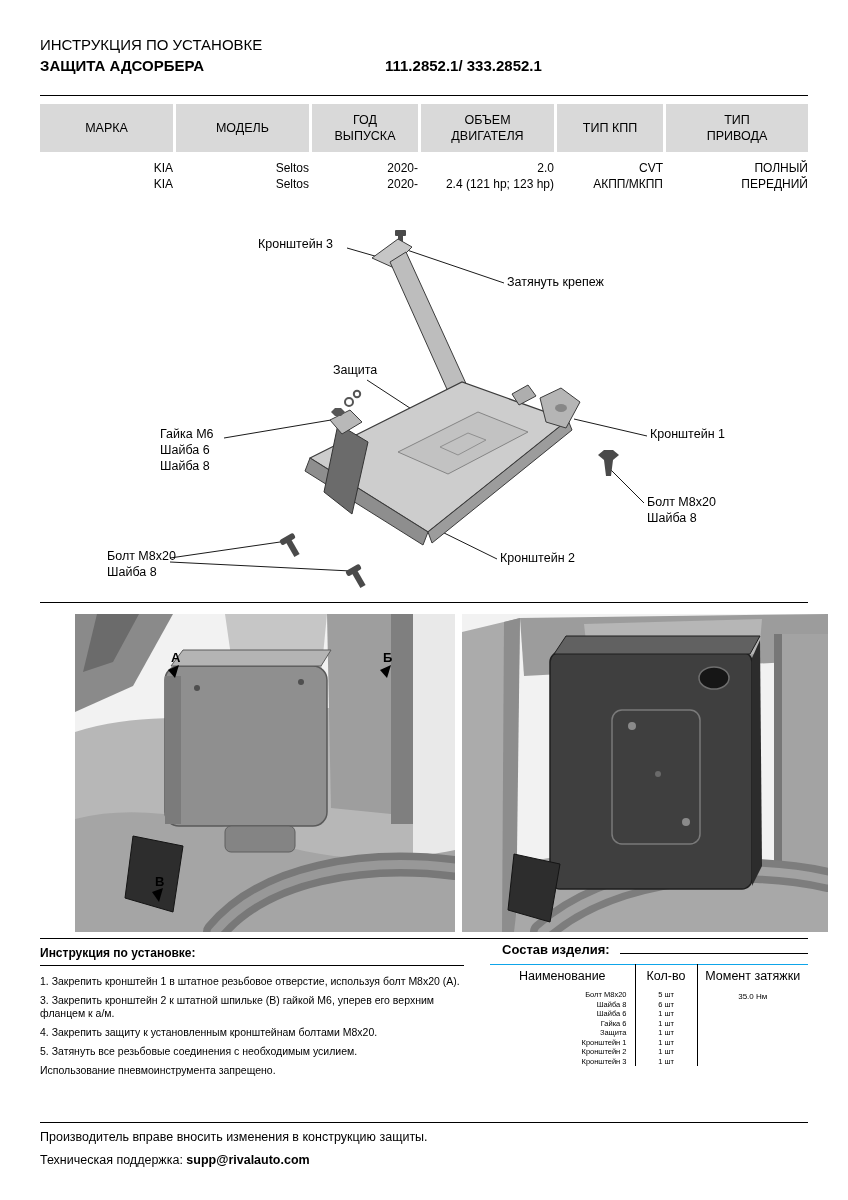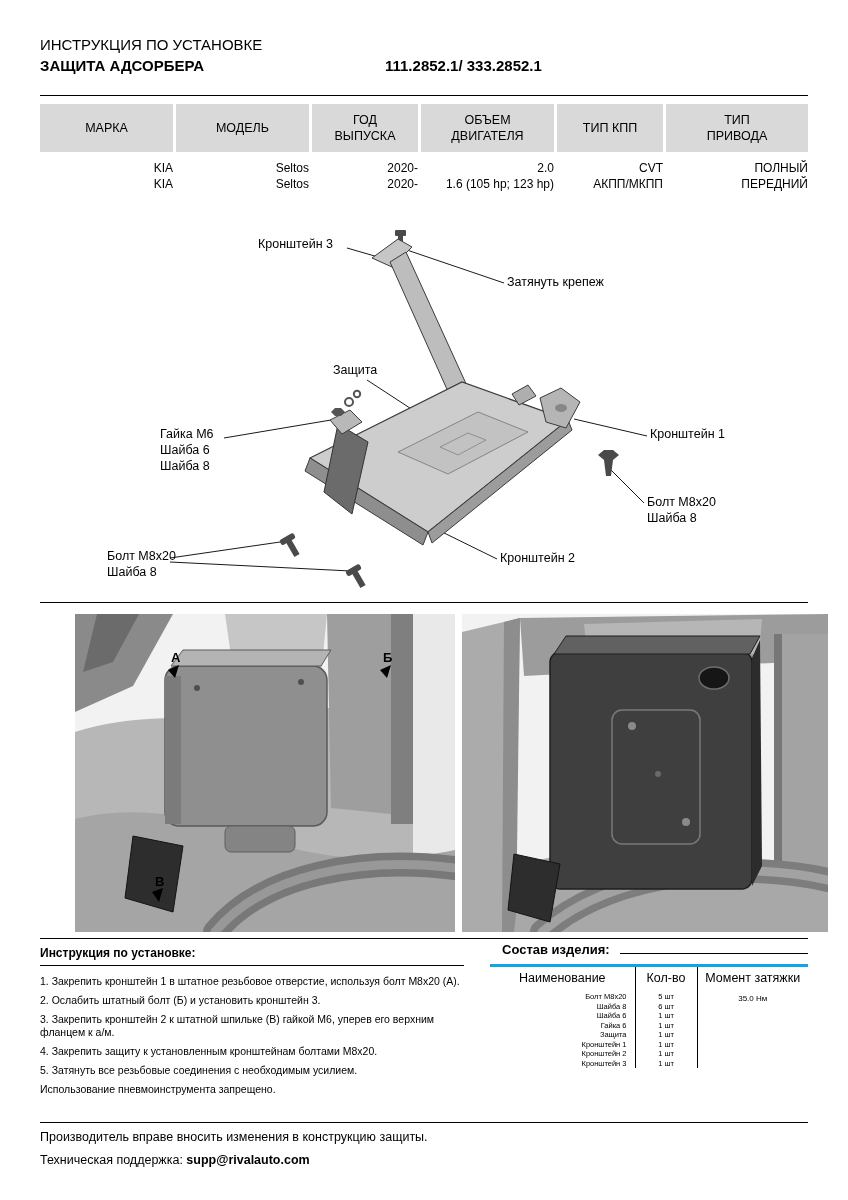--- a/index.html
+++ b/index.html
@@ -37,21 +37,21 @@
 
   .instr { position:absolute; left:40px; top:946px; width:424px; }
   .instr .t { font-size:12px; font-weight:bold; }
   .instr .tline { border-top:1px solid #000; margin-top:5px; margin-bottom:9px; }
   .instr .step { font-size:10.5px; line-height:13px; margin-bottom:6px; }
 
   .parts { position:absolute; left:490px; top:942px; width:318px; }
   .parts .t-row { display:flex; align-items:flex-end; }
   .parts .t { font-size:13px; font-weight:bold; padding-left:12px; }
   .parts .t-fill { flex:1; border-top:1px solid #000; height:0; margin-left:10px; margin-bottom:3px; }
-  .parts table { width:100%; border-collapse:collapse; margin-top:7px; border-top:3px solid #0ea5e9; }
+  .parts table { width:100%; border-collapse:collapse; margin-top:7px; border-top:1px solid #0ea5e9; }
   .parts th { font-size:12.5px; font-weight:normal; text-align:center; padding:4px 2px 7px; }
   .parts td { font-size:7.5px; line-height:9.5px; }
   .parts .name { text-align:right; padding-right:8px; }
   .parts .qty { text-align:center; border-left:1px solid #000; border-right:1px solid #000; }
   .parts th.qtyh { border-left:1px solid #000; border-right:1px solid #000;margin-top:37px; }
   .parts .torque { text-align:center; font-size:8px; vertical-align:top; padding-top:2px; }
 
   .f1 { position:absolute; left:40px; top:1130px; font-size:12.5px; }
   .f2 { position:absolute; left:40px; top:1153px; font-size:12.5px; }
   .f2 b { font-weight:bold; }
@@ -94,21 +94,21 @@
         <td>Seltos</td>
         <td>2020-</td>
         <td>2.0</td>
         <td>CVT</td>
         <td>ПОЛНЫЙ</td>
       </tr>
       <tr>
         <td>KIA</td>
         <td>Seltos</td>
         <td>2020-</td>
-        <td>1.6 (105 hp; 123 hp)</td>
+        <td>2.4 (121 hp; 123 hp)</td>
         <td>АКПП/МКПП</td>
         <td>ПЕРЕДНИЙ</td>
       </tr>
     </tbody>
   </table>
 
   <div class="diagram">
     <svg width="848" height="380" viewBox="0 0 848 380">
       <g stroke="#1a1a1a" stroke-width="1">
         <line x1="347" y1="20" x2="392" y2="33"></line>
@@ -237,21 +237,20 @@
       <polygon points="52,240 98,250 88,308 46,296" fill="#2d2d2d" stroke="#141414"></polygon>
     </svg>
   </div>
 
   <div class="rule" style="top:938px;"></div>
 
   <div class="instr">
     <div class="t">Инструкция по установке:</div>
     <div class="tline"></div>
     <div class="step">1. Закрепить кронштейн 1 в штатное резьбовое отверстие, используя болт М8х20 (А).</div>
-    <div class="step">2. Ослабить штатный болт (Б) и установить кронштейн 3.</div>
     <div class="step">3. Закрепить кронштейн 2 к штатной шпильке (В) гайкой М6, уперев его верхним фланцем к а/м.</div>
     <div class="step">4. Закрепить защиту к установленным кронштейнам болтами М8х20.</div>
     <div class="step">5. Затянуть все резьбовые соединения с необходимым усилием.</div>
     <div class="step">Использование пневмоинструмента запрещено.</div>
   </div>
 
   <div class="parts">
     <div class="t-row">
       <div class="t">Состав изделия:</div>
       <div class="t-fill"></div>

